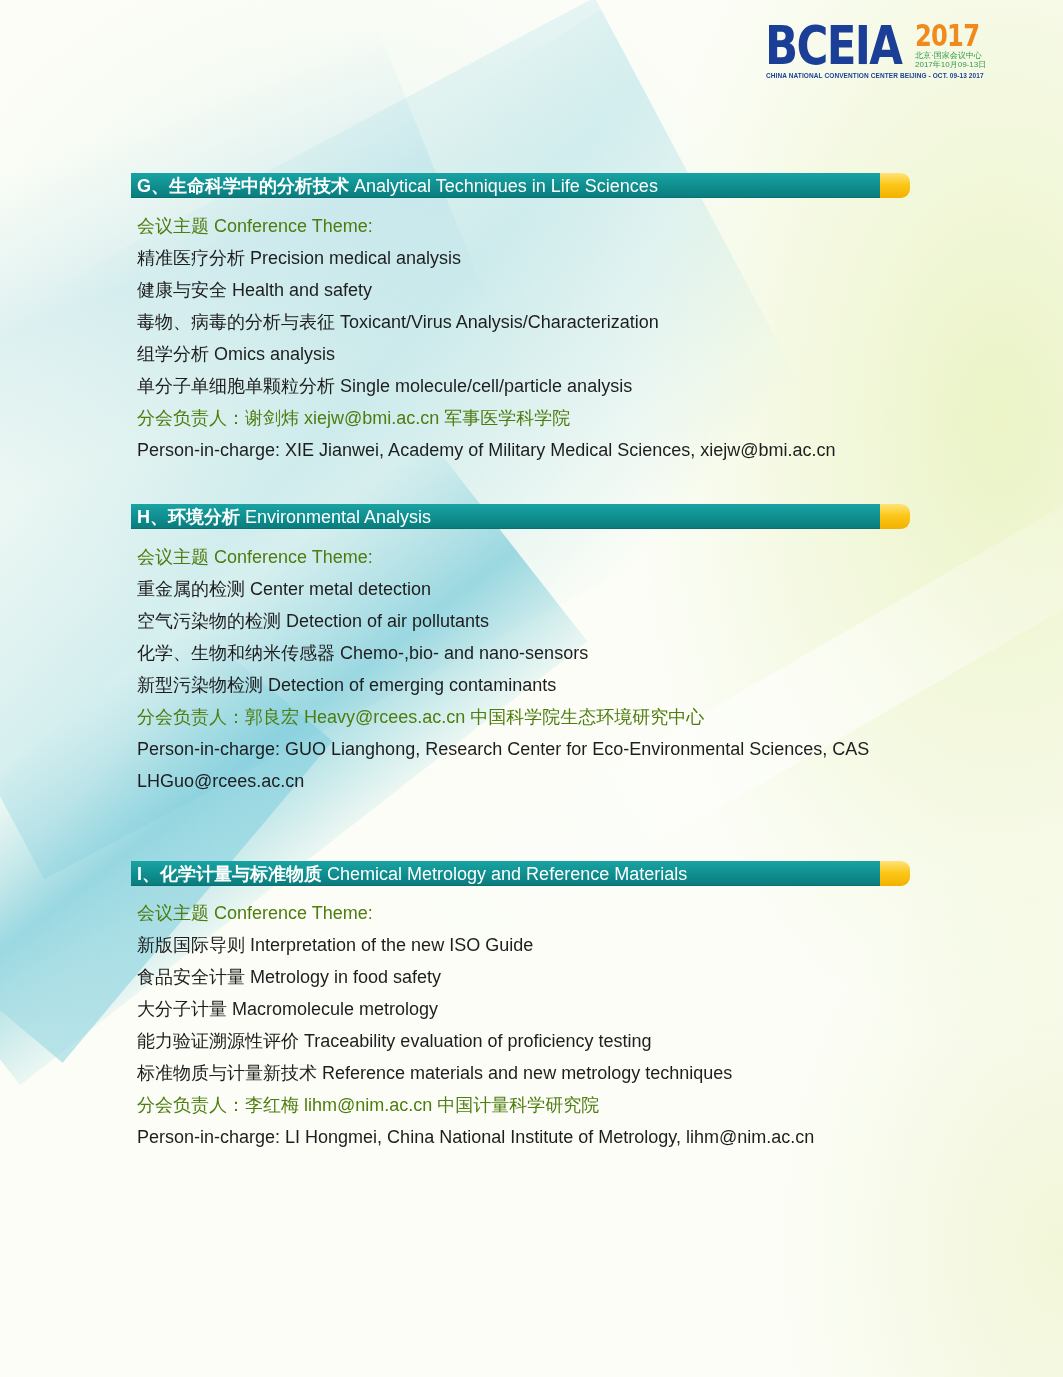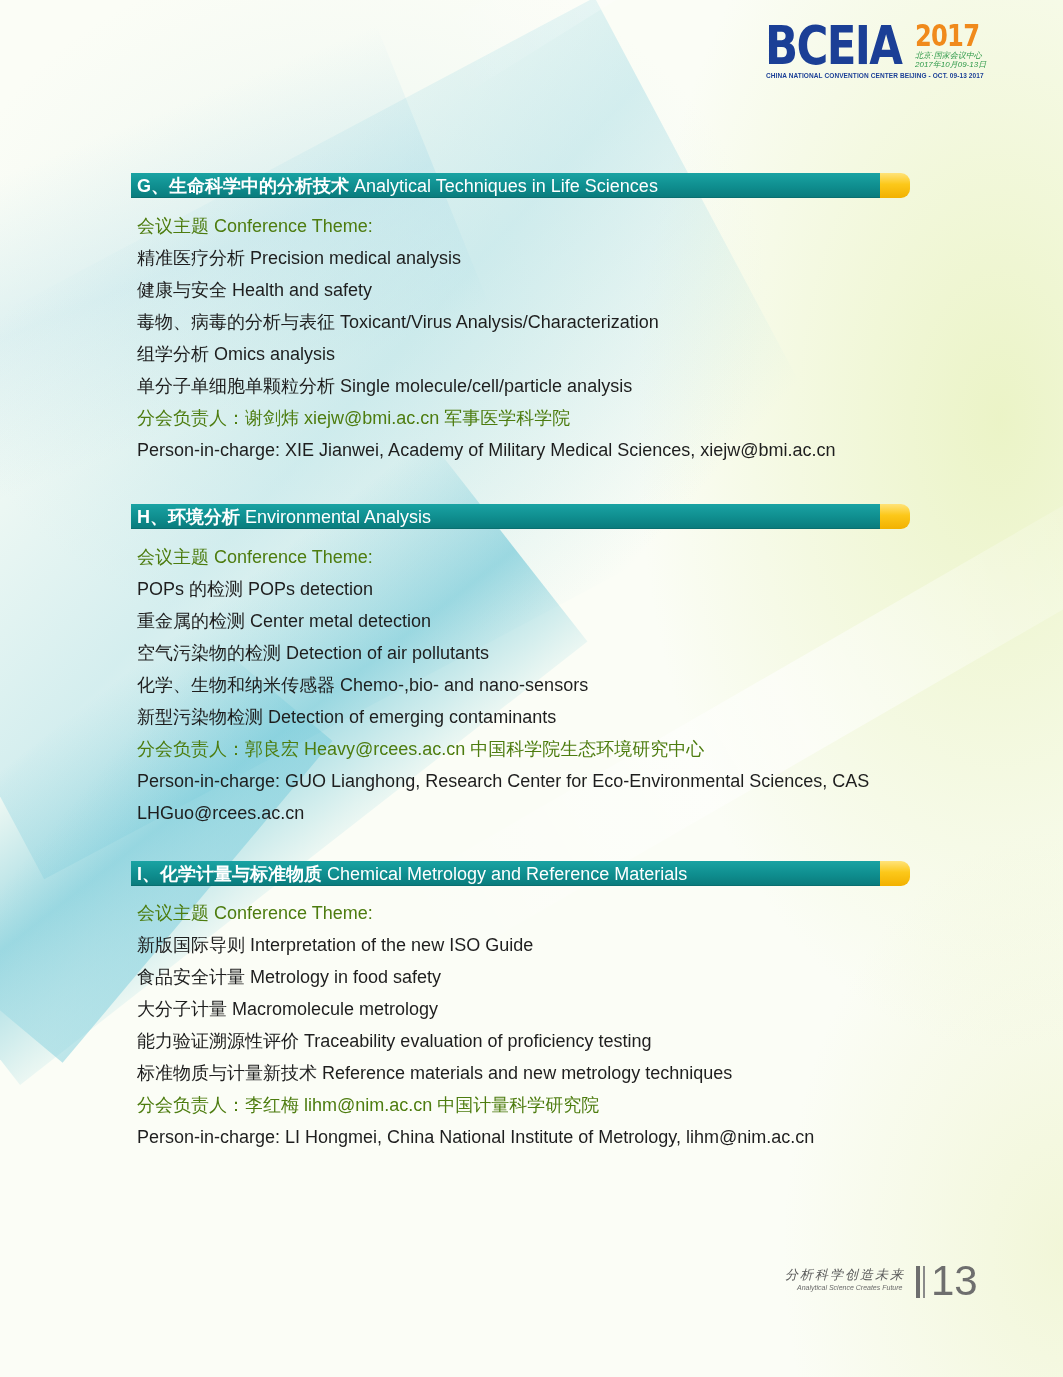--- a/index.html
+++ b/index.html
@@ -116,21 +116,20 @@
       letter-spacing: -1px;
     }
     .logo .venue-cn {
       position: absolute;
       left: 150px;
       top: 33px;
       font-size: 8px;
       line-height: 9px;
       color: #2f9a4a;
       white-space: nowrap;
-      font-style: italic;
     }
     .logo .tagline {
       position: absolute;
       left: 1px;
       top: 54px;
       font-size: 6.5px;
       font-weight: bold;
       line-height: 8px;
       color: #1b3f96;
       white-space: nowrap;
@@ -280,21 +279,20 @@
   <div class="section-bar" style="top:504px;border-radius:6px;">
     <div class="teal"></div>
     <div class="cap"></div>
     <div class="title">
       <span class="cn">H、环境分析</span>
       <span>Environmental Analysis</span>
     </div>
   </div>
   <div class="section-body" style="top:541px;">
     <div class="line orange">会议主题 Conference Theme:</div>
-    <div class="line">POPs 的检测 POPs detection</div>
     <div class="line">重金属的检测 Center metal detection</div>
     <div class="line">空气污染物的检测 Detection of air pollutants</div>
     <div class="line">化学、生物和纳米传感器 Chemo-,bio- and nano-sensors</div>
     <div class="line">新型污染物检测 Detection of emerging contaminants</div>
     <div class="line orange">分会负责人：郭良宏 Heavy@rcees.ac.cn 中国科学院生态环境研究中心</div>
     <div class="line">Person-in-charge: GUO Lianghong, Research Center for Eco-Environmental Sciences, CAS</div>
     <div class="line">LHGuo@rcees.ac.cn</div>
   </div>
 
   <div class="section-bar" style="top:861px;">
@@ -309,21 +307,14 @@
     <div class="line orange">会议主题 Conference Theme:</div>
     <div class="line">新版国际导则 Interpretation of the new ISO Guide</div>
     <div class="line">食品安全计量 Metrology in food safety</div>
     <div class="line">大分子计量 Macromolecule metrology</div>
     <div class="line">能力验证溯源性评价 Traceability evaluation of proficiency testing</div>
     <div class="line">标准物质与计量新技术 Reference materials and new metrology techniques</div>
     <div class="line orange">分会负责人：李红梅  lihm@nim.ac.cn  中国计量科学研究院</div>
     <div class="line">Person-in-charge: LI Hongmei, China National Institute of Metrology, lihm@nim.ac.cn</div>
   </div>
 
-  <div class="footer">
-    <div class="slogan-cn">分析科学创造未来</div>
-    <div class="slogan-en">Analytical Science Creates Future</div>
-    <div class="bar1"></div>
-    <div class="bar2"></div>
-    <div class="page-no">13</div>
-  </div>
 
 </div>
 
 </body></html>

